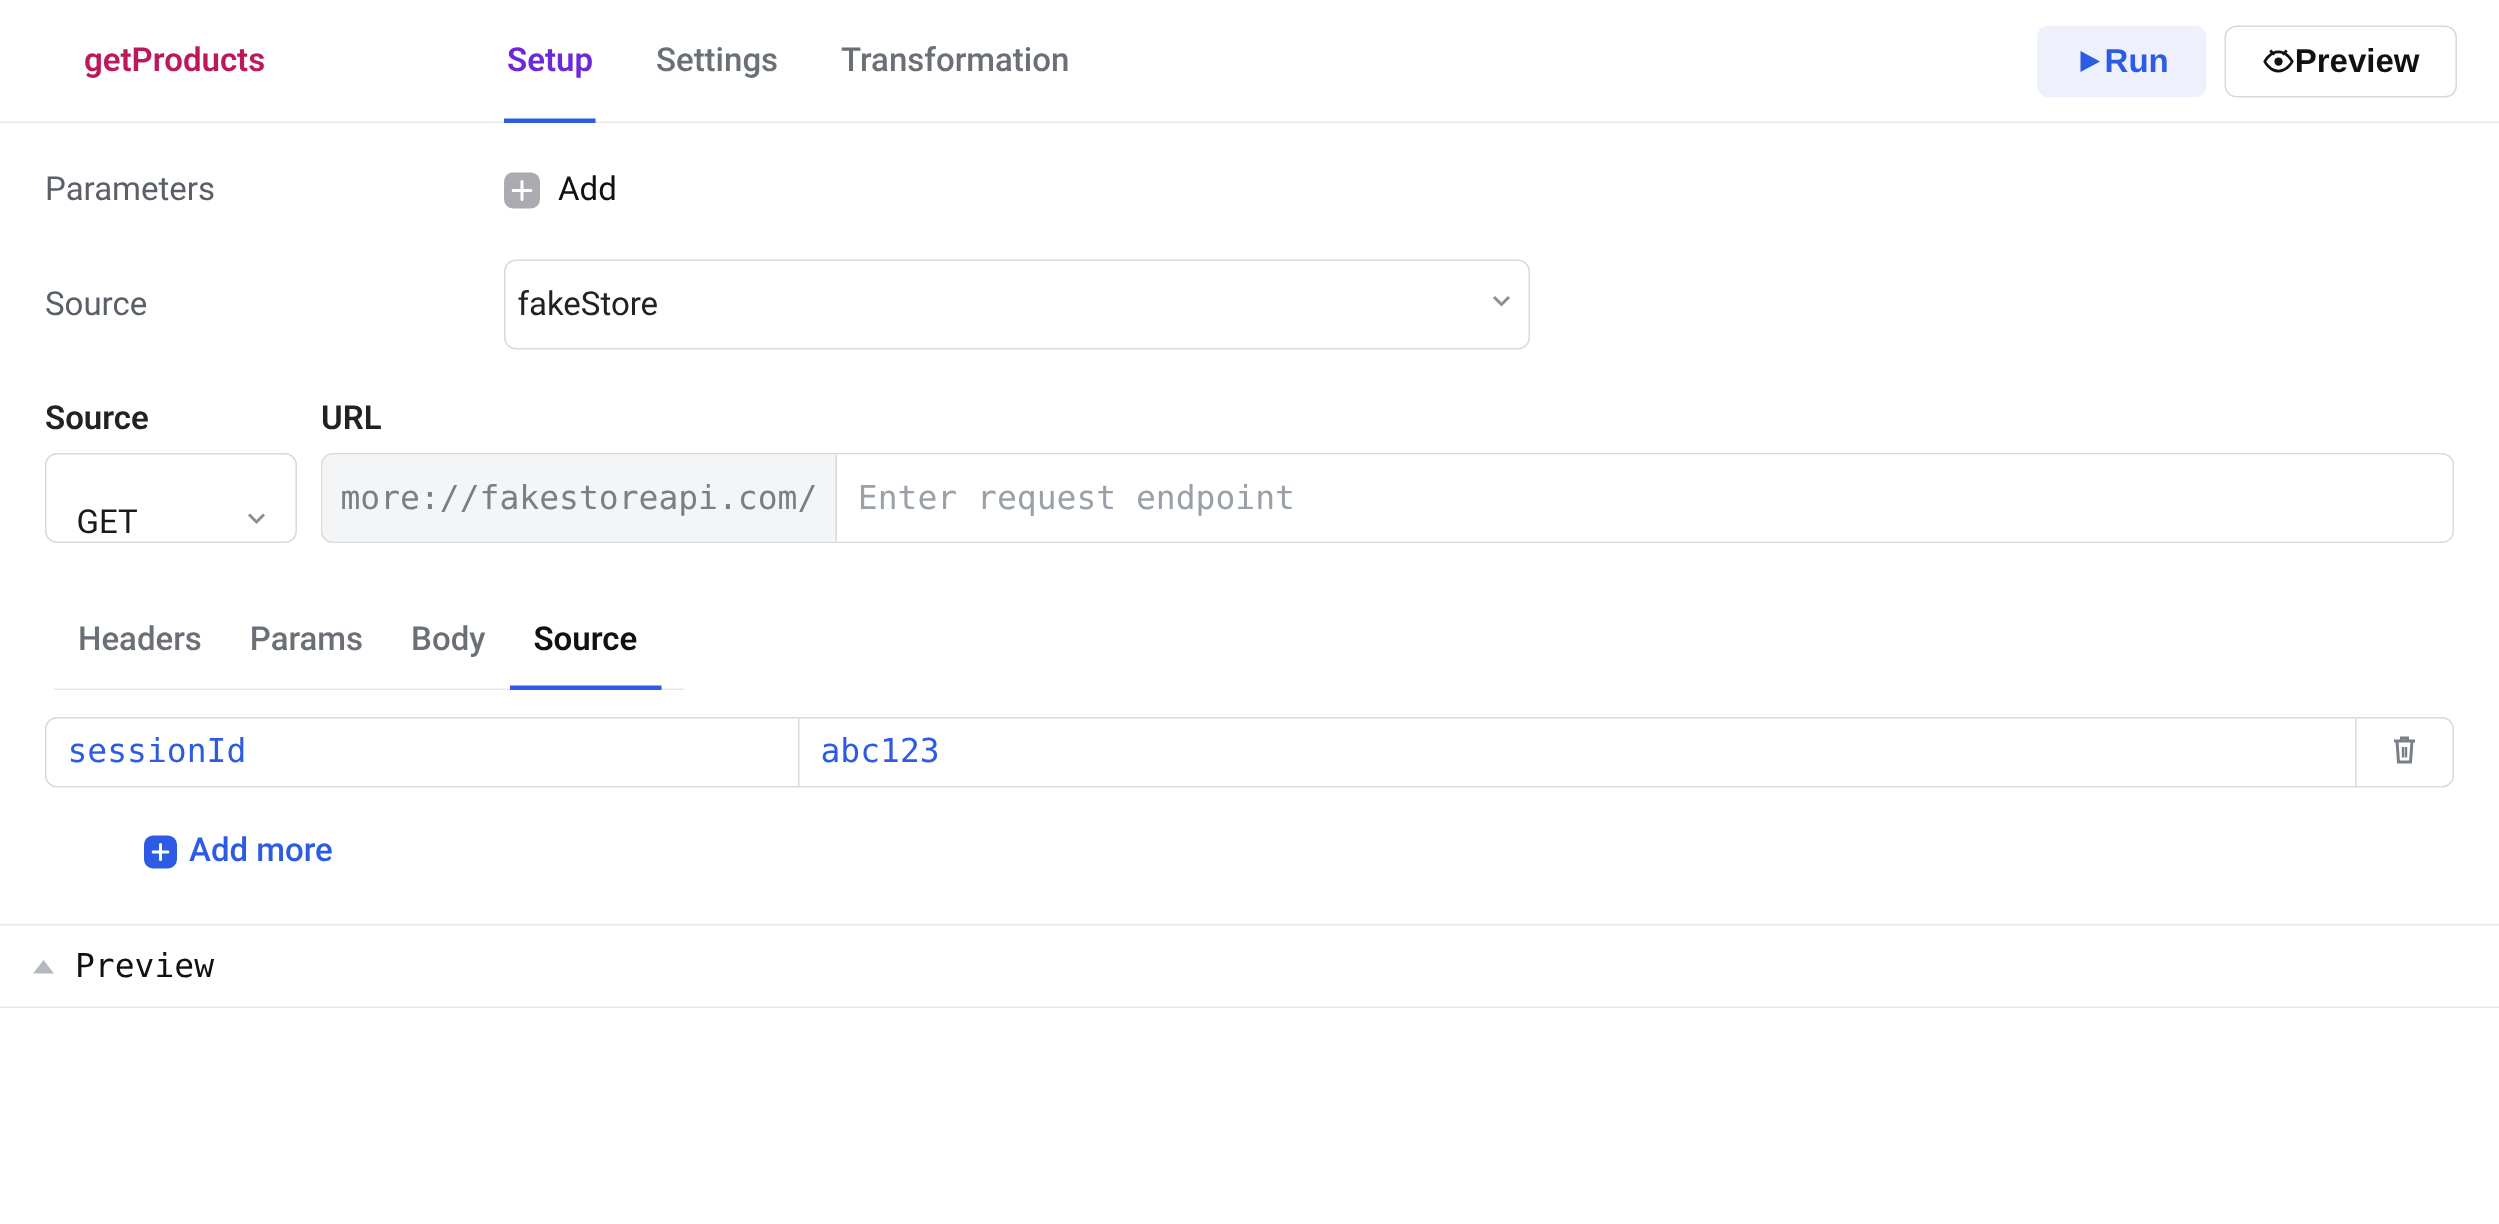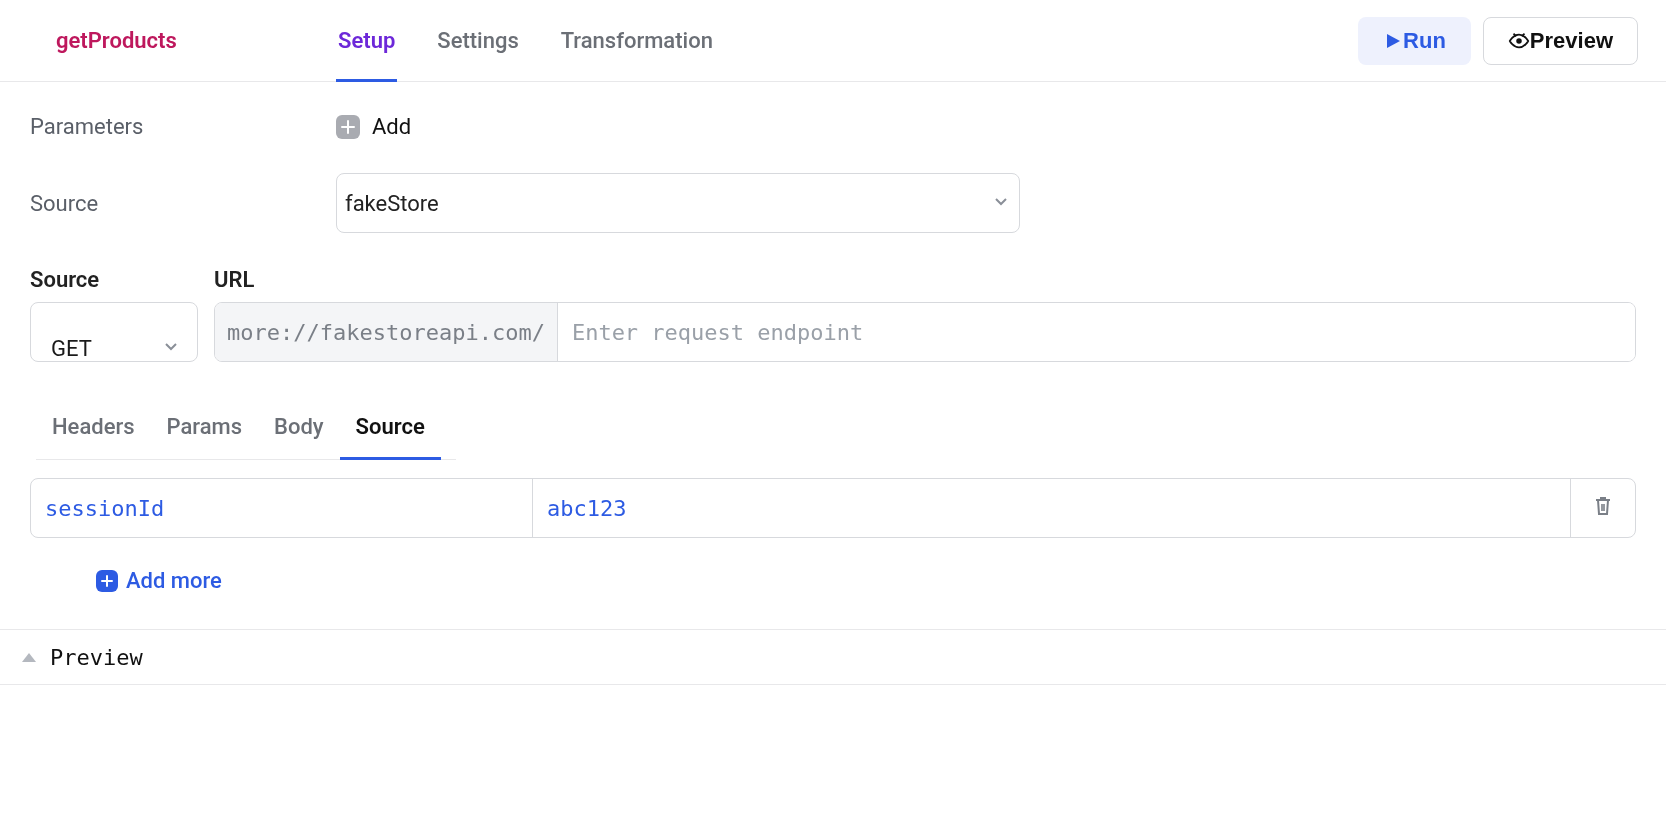--- a/index.html
+++ b/index.html
@@ -201,21 +201,21 @@
     color: #111;
     font-weight: 600;
     border-bottom-color: #2d5be3;
   }
 
   .kv-row {
     display: flex;
     margin-top: 18px;
     border: 1px solid #d7d9dd;
     border-radius: 8px;
-    height: 60px;
+    height: 47px;
     align-items: stretch;
   }
   .kv-input {
     font-family: ui-monospace, SFMono-Regular, Menlo, Consolas, monospace;
     font-size: 22px;
     color: #2d5be3;
     border: none;
     outline: none;
     padding: 0 14px;
     background: transparent;

